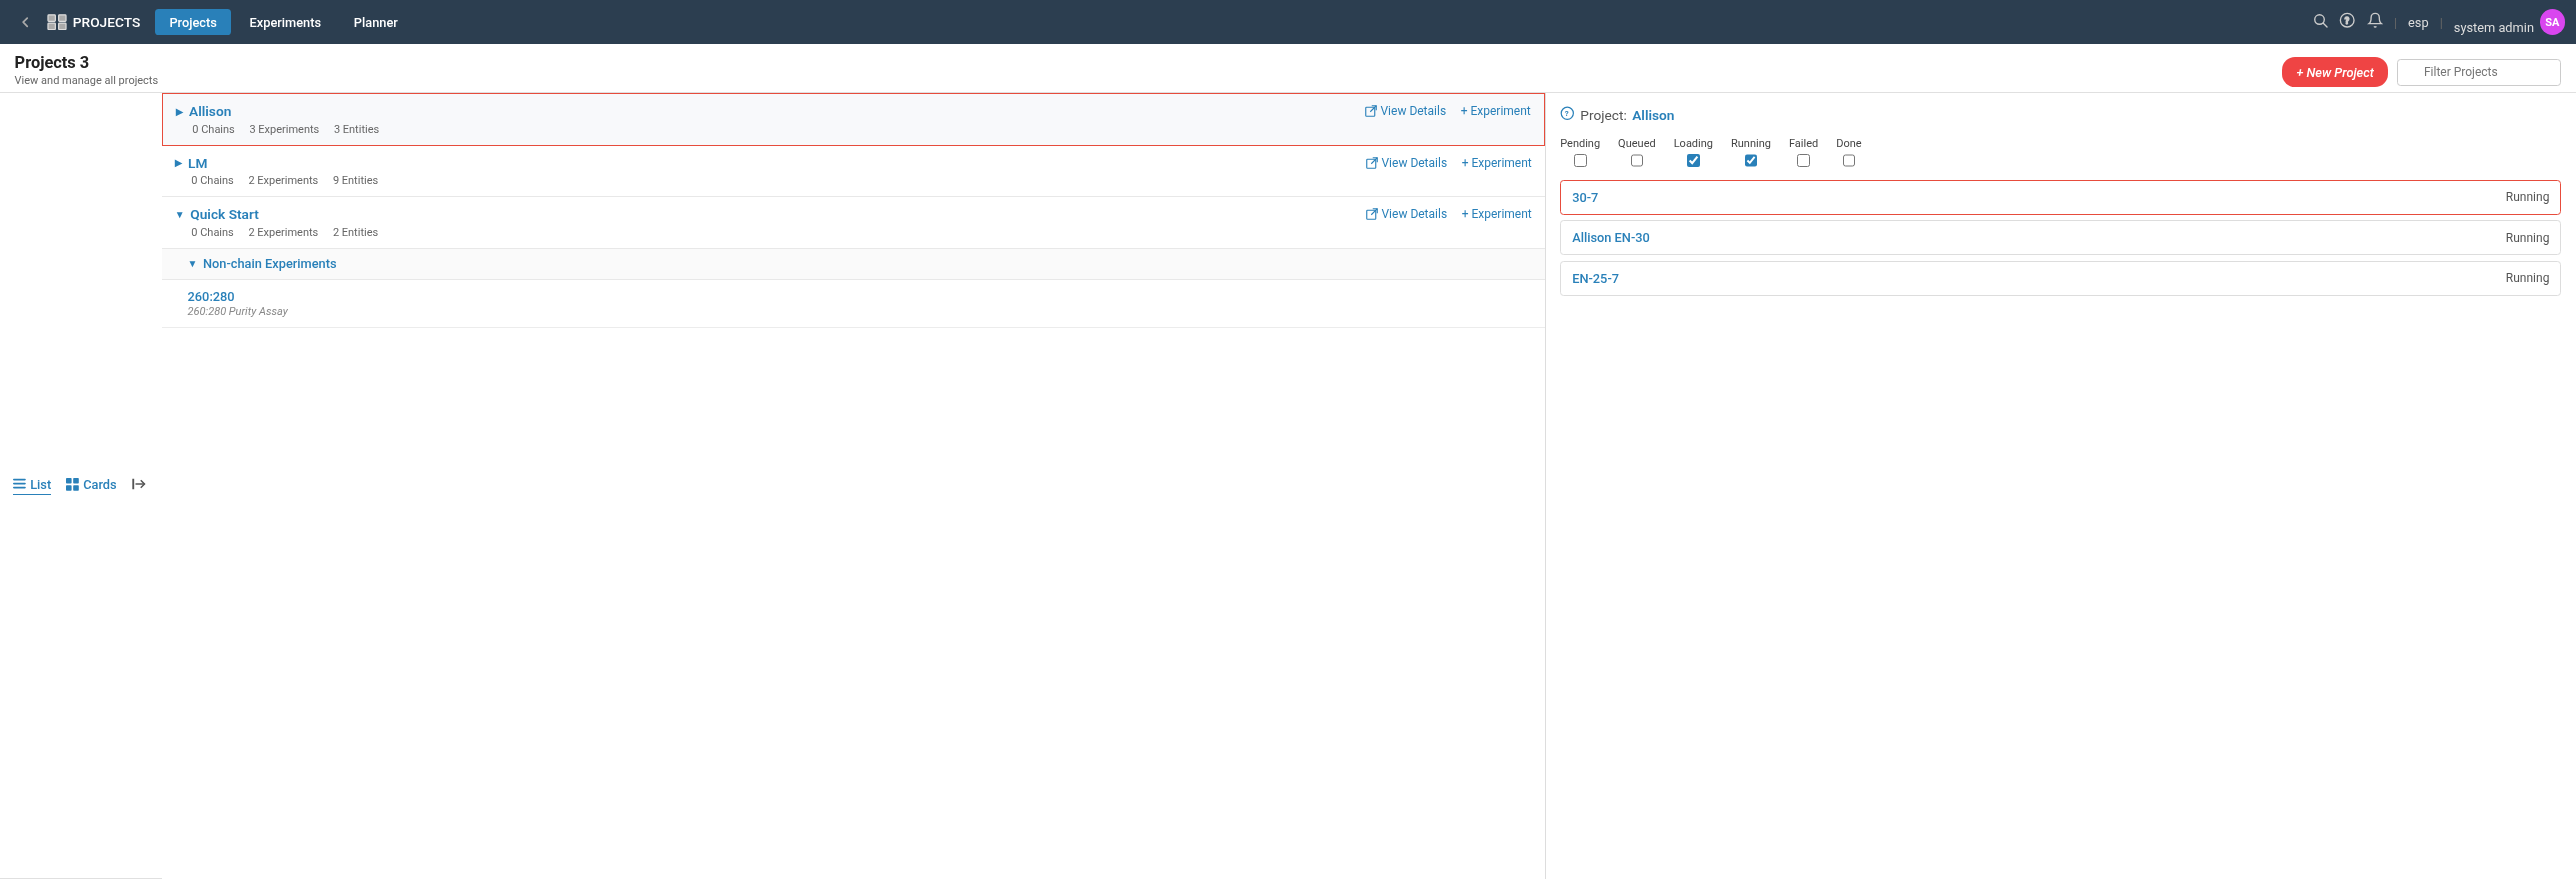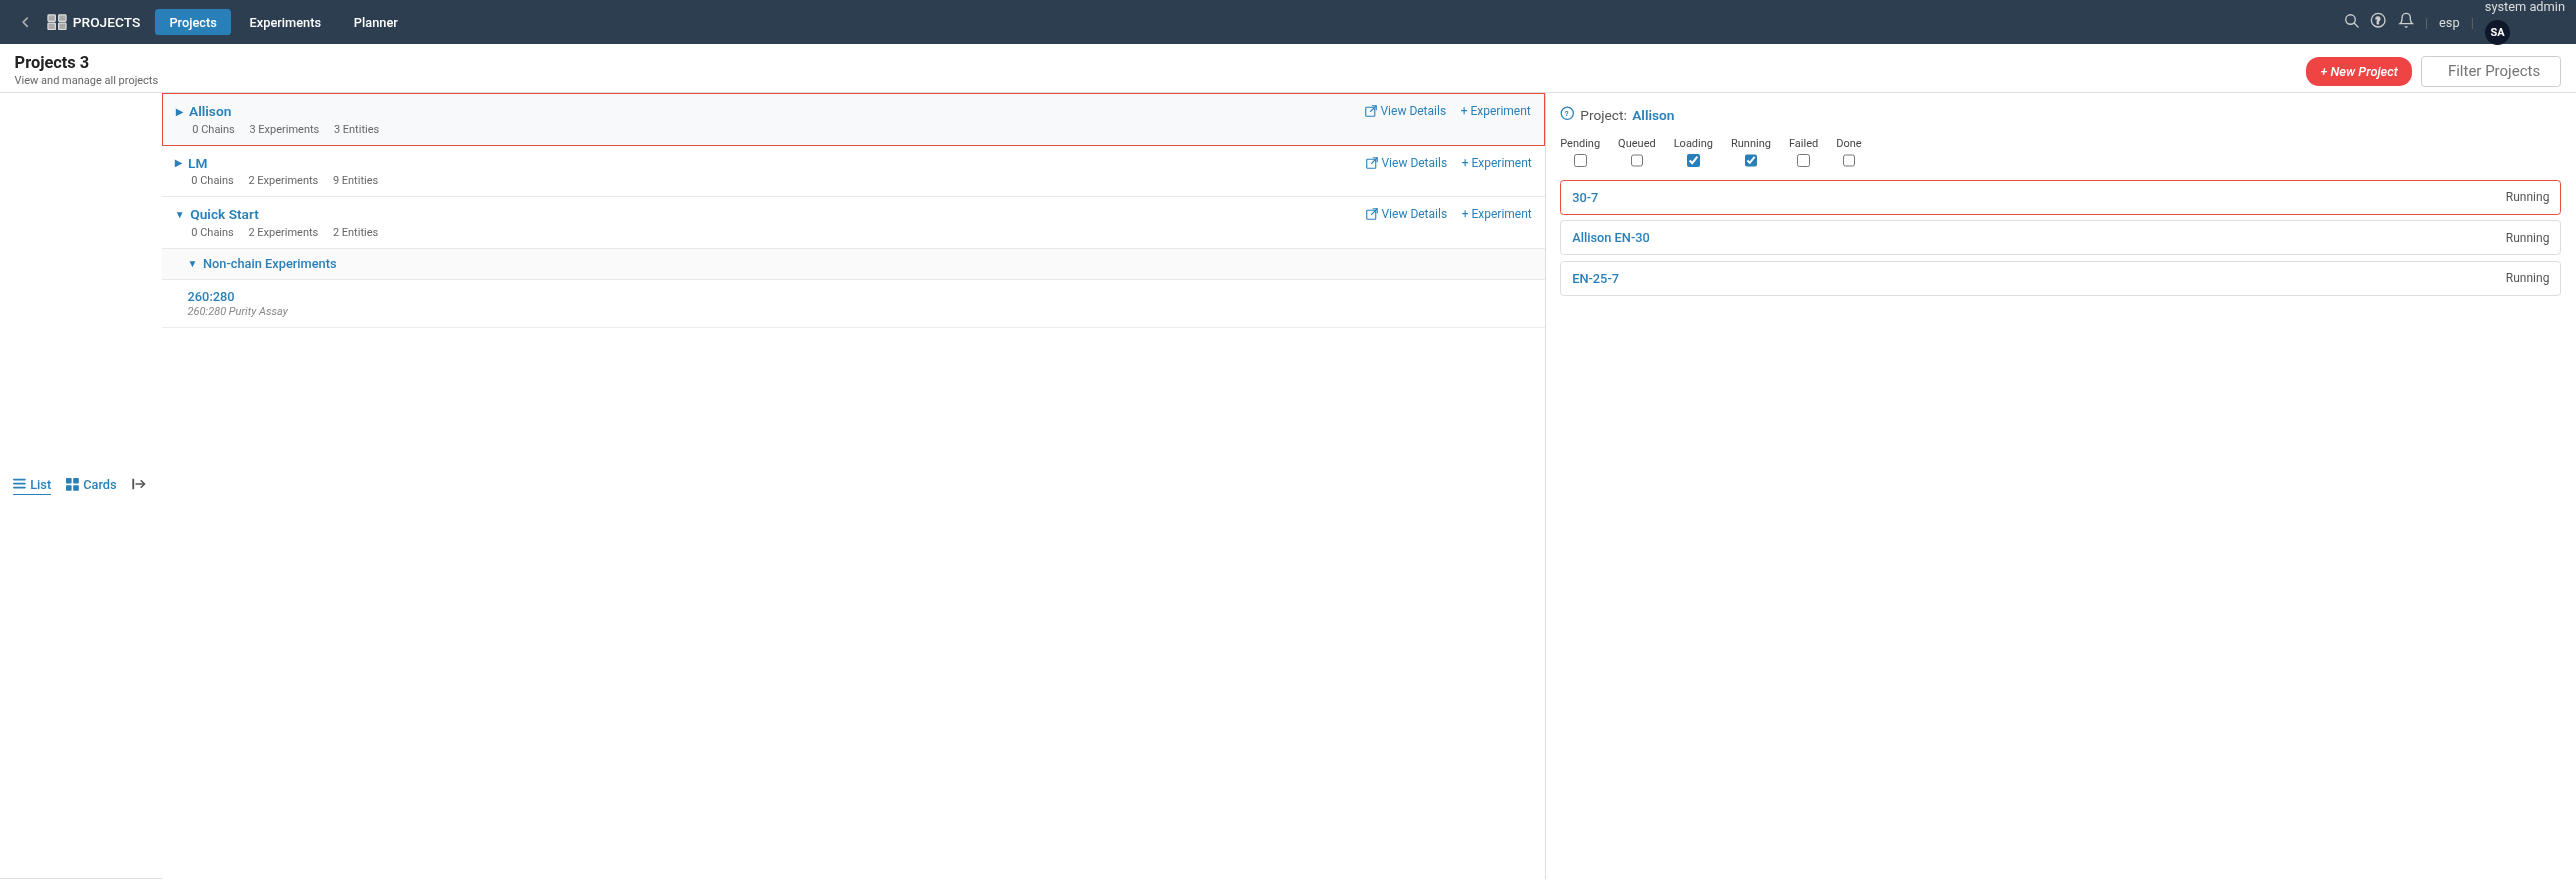--- a/index.html
+++ b/index.html
@@ -49,27 +49,26 @@
       color: #ddd;
       font-size: 12.8px;
     }
     .header-icon {
       cursor: pointer;
       font-size: 16.4px;
       color: #ccc;
     }
     .header-separator { color: #666; }
     .header-user {
-      display: flex; align-items: flex-start; gap: 5.5px;
-      cursor: pointer;
-      flex-direction: column;
+      display: flex; align-items: flex-end; gap: 5.5px;
+      cursor: pointer;
     }
     .header-avatar {
       width: 25.5px; height: 25.5px; border-radius: 50%;
-      background: #0f172a;
+      background: #d946ef;
       display: flex; align-items: center; justify-content: center;
       color: #fff; font-size: 11px; font-weight: bold;
     }
 
     
     .sub-header {
       padding: 9px 14.6px 5.5px;
       border-bottom: 0.9px solid #e0e0e0;
       display: flex;
       align-items: flex-end;
@@ -96,23 +95,23 @@
       border-radius: 13px;
       cursor: pointer;
       font-size: 12.8px;
       font-weight: 500;
       display: flex; align-items: center; gap: 3.6px; font-style: italic;
     }
     .filter-input {
       border: 0.9px solid #ccc;
       border-radius: 3.6px;
       padding: 5.5px 9px 5.5px 25.5px;
-      font-size: 15px;
+      font-size: 12px;
       color: #999;
-      width: 140px;
+      width: 164px;
       position: relative;
     }
     .filter-wrap {
       position: relative;
       display: flex; align-items: center;
     }
     .filter-icon {
       position: absolute;
       left: 7.3px;
       color: #aaa;

